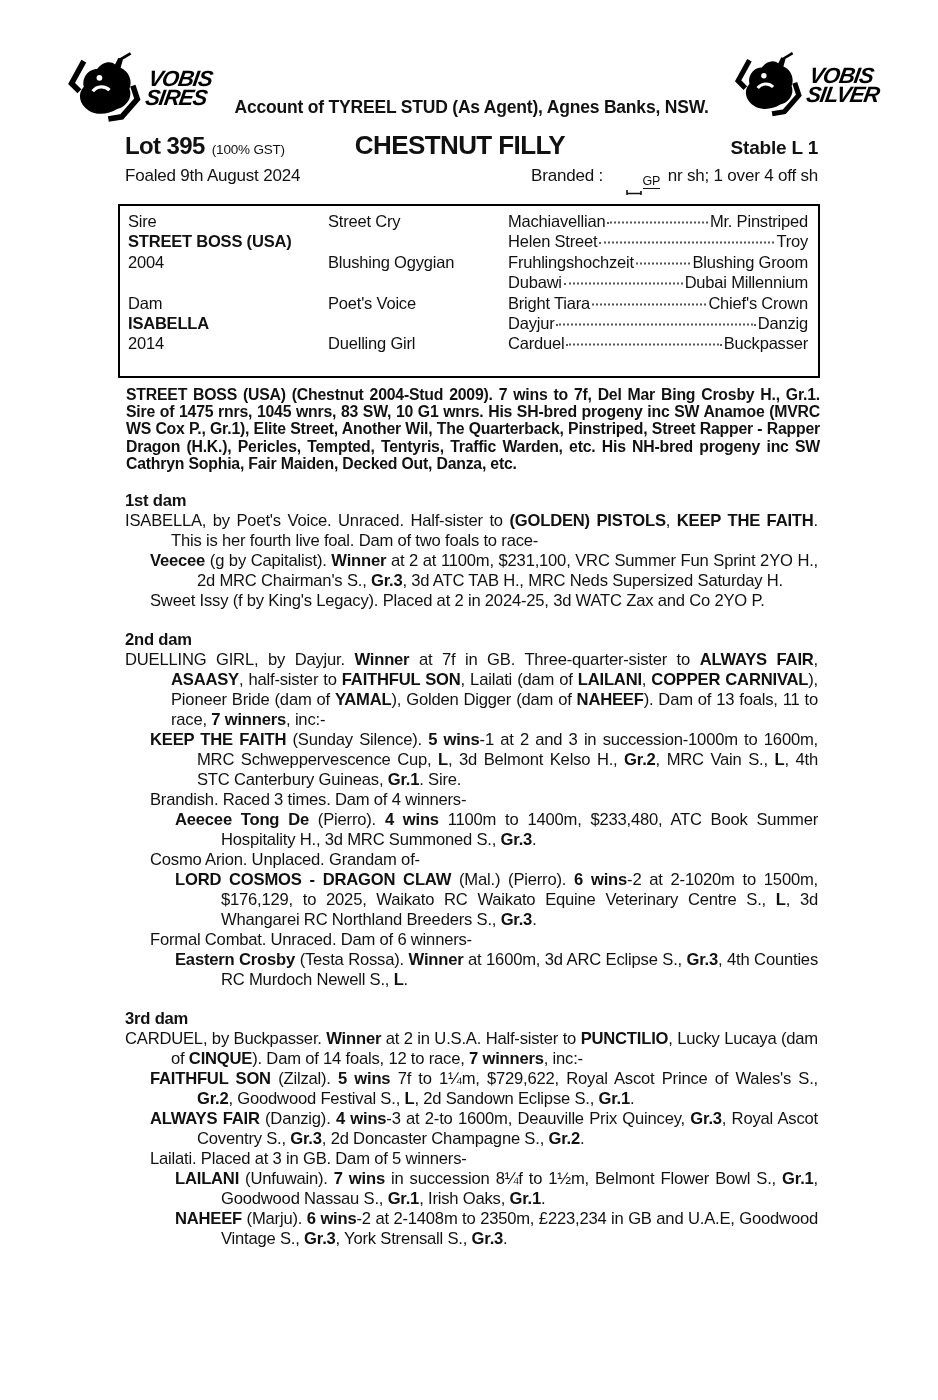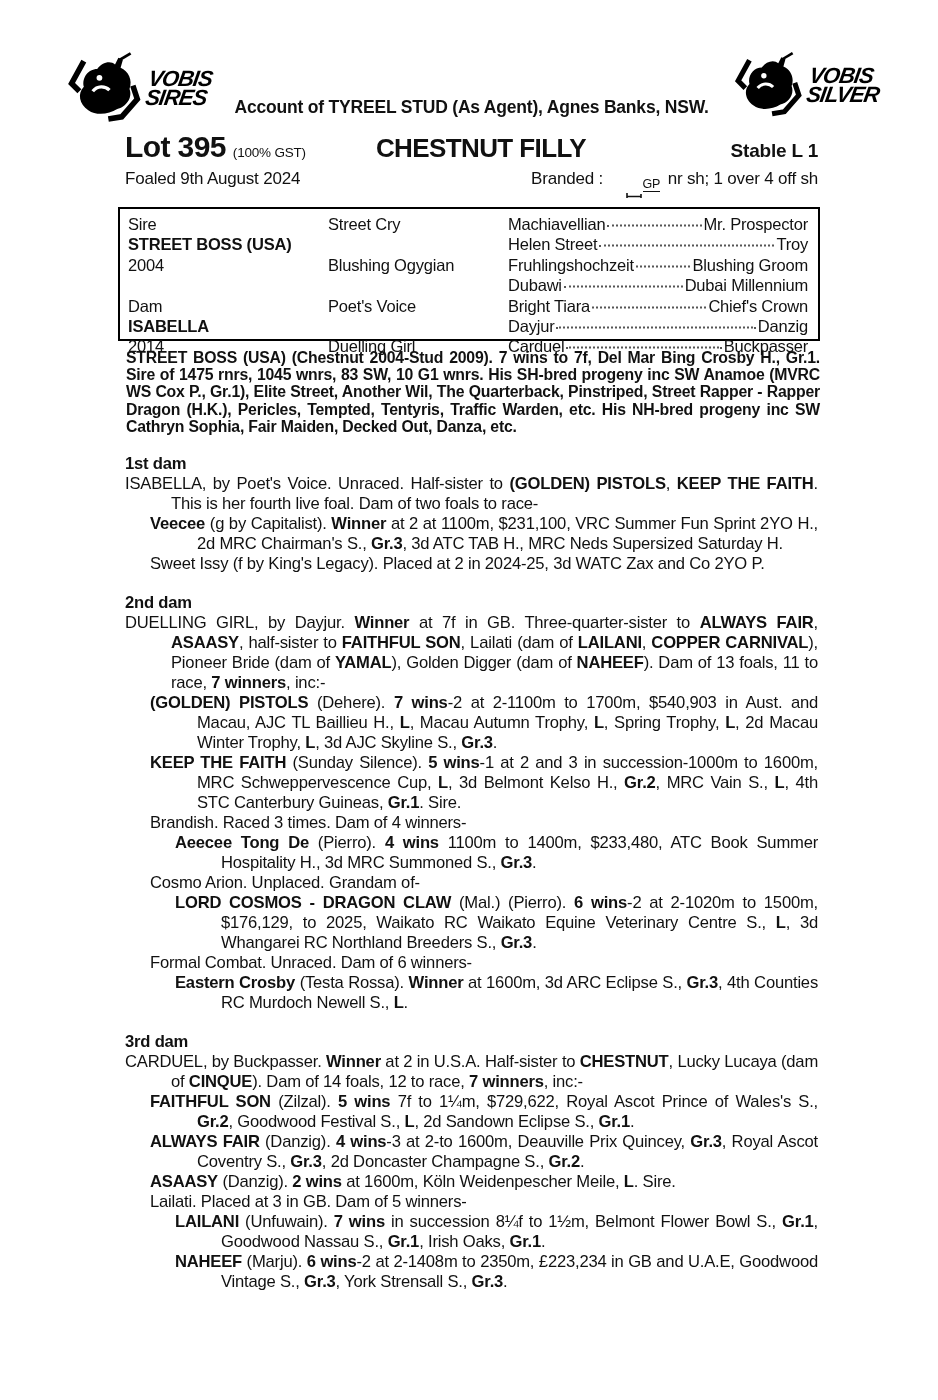--- a/index.html
+++ b/index.html
@@ -24,37 +24,37 @@
   }
   .account-line {
     flex:1 1 auto; text-align:center; align-self:center;
     font-weight:bold; font-size:17.5px; margin-top:26px;
   }
 
   .lot-row {
     display:flex; align-items:baseline;
     margin:-6px 120px 0 125px;
   }
-  .lot-number { font-size:30px; font-weight:bold; letter-spacing:-0.6px; }
+  .lot-number { font-size:24px; font-weight:bold; letter-spacing:-0.6px; }
   .gst-label  { font-size:13.5px; margin-left:7px; }
   .horse-title{ font-size:26px; font-weight:bold; letter-spacing:-0.6px; margin-left:70px; }
   .stable-label{ margin-left:auto; font-size:19px; font-weight:bold; }
 
   .foaled-row {
     display:flex; justify-content:space-between; align-items:baseline;
     margin:5px 120px 9px 125px; font-size:17px;
   }
   .brand-wrap { display:inline-flex; flex-direction:column; align-items:center; vertical-align:-4px; margin:0 3px; }
   .brand-gp { font-size:12.5px; line-height:1; border-bottom:1.5px solid #111; padding-bottom:0.5px;margin-left:32px; }
   .brand-under { margin-top:1px; }
 
   
   .ped-table {
     margin:0 118px; border:2px solid #000;
-    display:flex; padding:5px 10px 6px 8px; height:134px;
+    display:flex; padding:5px 10px 6px 8px; height:174px;
   }
   .pcol1 { width:200px; }
   .pcol2 { width:180px; }
   .pcol3 { flex:1; }
   .pline { height:20.4px; line-height:20.4px; font-size:16.5px; white-space:nowrap; }
   .lrow  { display:flex; align-items:baseline; }
   .lrow .ln { white-space:nowrap; }
   .lrow .dots { flex:1; margin:0 2px; border-bottom:2px dotted #555; transform:translateY(-3.5px); min-width:8px; }
 
   
@@ -151,21 +151,21 @@
         <div class="pline">&nbsp;</div>
         <div class="pline">Poet's Voice</div>
         <div class="pline">&nbsp;</div>
         <div class="pline">Duelling Girl</div>
         <div class="pline">&nbsp;</div>
       </div>
     <div class="pcol3">
         <div class="pline lrow">
           <span class="ln">Machiavellian</span>
           <span class="dots"></span>
-          <span class="ln">Mr. Prospector</span>
+          <span class="ln">Mr. Pinstriped</span>
         </div>
         <div class="pline lrow">
           <span class="ln">Helen Street</span>
           <span class="dots"></span>
           <span class="ln">Troy</span>
         </div>
         <div class="pline lrow">
           <span class="ln">Fruhlingshochzeit</span>
           <span class="dots"></span>
           <span class="ln">Blushing Groom</span>
@@ -195,31 +195,29 @@
 
   <div class="sire-para"><b>STREET BOSS (USA) (Chestnut 2004-Stud 2009). 7 wins to 7f, Del Mar Bing Crosby H., Gr.1. Sire of 1475 rnrs, 1045 wnrs, 83 SW, 10 G1 wnrs. His SH-bred progeny inc SW Anamoe (MVRC WS Cox P., Gr.1), Elite Street, Another Wil, The Quarterback, Pinstriped, Street Rapper - Rapper Dragon (H.K.), Pericles, Tempted, Tentyris, Traffic Warden, etc. His NH-bred progeny inc SW Cathryn Sophia, Fair Maiden, Decked Out, Danza, etc.</b></div>
 
   <div class="sections">
       <div class="sec-head">1st dam</div>
       <p class="para ind0">ISABELLA, by Poet's Voice. Unraced. Half-sister to <b>(GOLDEN) PISTOLS</b>, <b>KEEP THE FAITH</b>. This is her fourth live foal. Dam of two foals to race-</p>
       <p class="para ind1"><b>Veecee</b> (g by Capitalist). <b>Winner</b> at 2 at 1100m, $231,100, VRC Summer Fun Sprint 2YO H., 2d MRC Chairman's S., <b>Gr.3</b>, 3d ATC TAB H., MRC Neds Supersized Saturday H.</p>
       <p class="para ind1">Sweet Issy (f by King's Legacy). Placed at 2 in 2024-25, 3d WATC Zax and Co 2YO P.</p>
       <div class="sec-head">2nd dam</div>
       <p class="para ind0">DUELLING GIRL, by Dayjur. <b>Winner</b> at 7f in GB. Three-quarter-sister to <b>ALWAYS FAIR</b>, <b>ASAASY</b>, half-sister to <b>FAITHFUL SON</b>, Lailati (dam of <b>LAILANI</b>, <b>COPPER CARNIVAL</b>), Pioneer Bride (dam of <b>YAMAL</b>), Golden Digger (dam of <b>NAHEEF</b>). Dam of 13 foals, 11 to race, <b>7 winners</b>, inc:-</p>
-      <p class="para ind1"><b>(GOLDEN) PISTOLS</b> (Dehere). <b>7 wins</b>-2 at 2-1100m to 1700m, $540,903 in Aust. and Macau, AJC TL Baillieu H., <b>L</b>, Macau Autumn Trophy, <b>L</b>, Spring Trophy, <b>L</b>, 2d Macau Winter Trophy, <b>L</b>, 3d AJC Skyline S., <b>Gr.3</b>.</p>
       <p class="para ind1"><b>KEEP THE FAITH</b> (Sunday Silence). <b>5 wins</b>-1 at 2 and 3 in succession-1000m to 1600m, MRC Schweppervescence Cup, <b>L</b>, 3d Belmont Kelso H., <b>Gr.2</b>, MRC Vain S., <b>L</b>, 4th STC Canterbury Guineas, <b>Gr.1</b>. Sire.</p>
       <p class="para ind1">Brandish. Raced 3 times. Dam of 4 winners-</p>
       <p class="para ind2"><b>Aeecee Tong De</b> (Pierro). <b>4 wins</b> 1100m to 1400m, $233,480, ATC Book Summer Hospitality H., 3d MRC Summoned S., <b>Gr.3</b>.</p>
       <p class="para ind1">Cosmo Arion. Unplaced. Grandam of-</p>
       <p class="para ind2"><b>LORD COSMOS - DRAGON CLAW</b> (Mal.) (Pierro). <b>6 wins</b>-2 at 2-1020m to 1500m, $176,129, to 2025, Waikato RC Waikato Equine Veterinary Centre S., <b>L</b>, 3d Whangarei RC Northland Breeders S., <b>Gr.3</b>.</p>
       <p class="para ind1">Formal Combat. Unraced. Dam of 6 winners-</p>
       <p class="para ind2"><b>Eastern Crosby</b> (Testa Rossa). <b>Winner</b> at 1600m, 3d ARC Eclipse S., <b>Gr.3</b>, 4th Counties RC Murdoch Newell S., <b>L</b>.</p>
       <div class="sec-head">3rd dam</div>
-      <p class="para ind0">CARDUEL, by Buckpasser. <b>Winner</b> at 2 in U.S.A. Half-sister to <b>CHESTNUT</b>, Lucky Lucaya (dam of <b>CINQUE</b>). Dam of 14 foals, 12 to race, <b>7 winners</b>, inc:-</p>
+      <p class="para ind0">CARDUEL, by Buckpasser. <b>Winner</b> at 2 in U.S.A. Half-sister to <b>PUNCTILIO</b>, Lucky Lucaya (dam of <b>CINQUE</b>). Dam of 14 foals, 12 to race, <b>7 winners</b>, inc:-</p>
       <p class="para ind1"><b>FAITHFUL SON</b> (Zilzal). <b>5 wins</b> 7f to 1¼m, $729,622, Royal Ascot Prince of Wales's S., <b>Gr.2</b>, Goodwood Festival S., <b>L</b>, 2d Sandown Eclipse S., <b>Gr.1</b>.</p>
       <p class="para ind1"><b>ALWAYS FAIR</b> (Danzig). <b>4 wins</b>-3 at 2-to 1600m, Deauville Prix Quincey, <b>Gr.3</b>, Royal Ascot Coventry S., <b>Gr.3</b>, 2d Doncaster Champagne S., <b>Gr.2</b>.</p>
-      <p class="para ind1"><b>ASAASY</b> (Danzig). <b>2 wins</b> at 1600m, Köln Weidenpescher Meile, <b>L</b>. Sire.</p>
       <p class="para ind1">Lailati. Placed at 3 in GB. Dam of 5 winners-</p>
       <p class="para ind2"><b>LAILANI</b> (Unfuwain). <b>7 wins</b> in succession 8¼f to 1½m, Belmont Flower Bowl S., <b>Gr.1</b>, Goodwood Nassau S., <b>Gr.1</b>, Irish Oaks, <b>Gr.1</b>.</p>
       <p class="para ind2"><b>NAHEEF</b> (Marju). <b>6 wins</b>-2 at 2-1408m to 2350m, £223,234 in GB and U.A.E, Goodwood Vintage S., <b>Gr.3</b>, York Strensall S., <b>Gr.3</b>.</p>
     </div>
 
 </div>
 
 </body></html>

